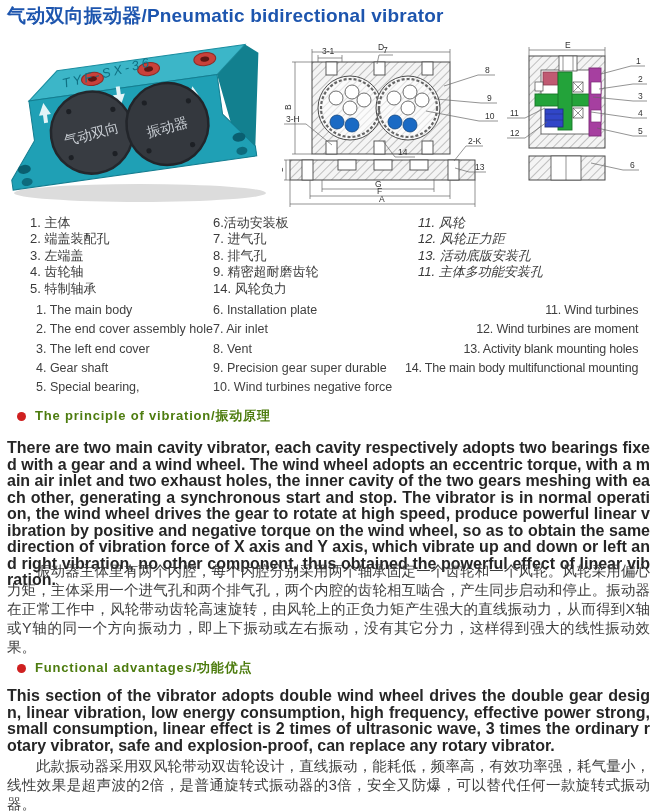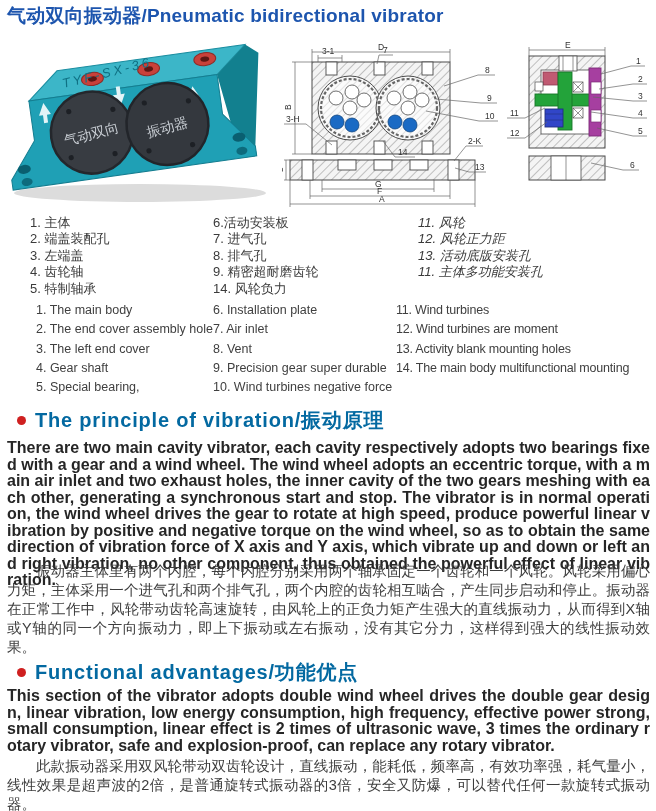--- a/index.html
+++ b/index.html
@@ -14,25 +14,25 @@
   .front-wrap  { position:absolute; left:282px; top:42px; width:218px; height:166px; }
   .side-wrap   { position:absolute; left:505px; top:42px; width:148px; height:166px; }
   svg { display:block; }
 
   .parts { position:absolute; color:#3b3b3b; }
   .parts .item { white-space:nowrap; }
   .parts-cn { top:215px; font-size:13px; line-height:16.4px; }
   .parts-en { top:301px; font-size:12.5px; line-height:19.3px; color:#404040; }
   .col { position:absolute; top:0; }
   .cn-c1 { left:30px; } .cn-c2 { left:213px; } .cn-c3 { left:418px;font-style:italic; }
-  .en-c1 { left:36px; } .en-c2 { left:213px; } .en-c3 { left:396px; letter-spacing:-0.2px; }
+  .en-c1 { left:36px; } .en-c2 { left:213px; } .en-c3 { left:405px; letter-spacing:-0.2px;text-align:right; }
 
   .sec-heading { position:absolute; left:17px; display:flex; align-items:center; }
   .sec-heading .bullet { width:9px; height:9px; border-radius:50%; background:#cf2020; margin-right:9px; flex:none; }
-  .sec-heading .htext { font-size:20px; font-weight:bold; color:#0369a1; letter-spacing:0.8px; white-space:nowrap; }
+  .sec-heading .htext { font-size:13px; font-weight:bold; color:#4d7c0f; letter-spacing:0.8px; white-space:nowrap; }
   .heading-1 { top:407px; }
   .heading-2 { top:659px; }
 
   .para-en { position:absolute; left:7px; width:643px; font-size:16px; font-weight:bold;
              color:#262626; line-height:16.5px; text-align:justify; word-break:break-all; }
   .para-cn { position:absolute; left:7px; width:643px; font-size:14.5px; color:#3d3d3d;
              line-height:19px; text-align:justify; text-indent:2em; }
   .p1-en { top:440px; }
   .p1-cn { top:562px; }
   .p2-en { top:688px; }

